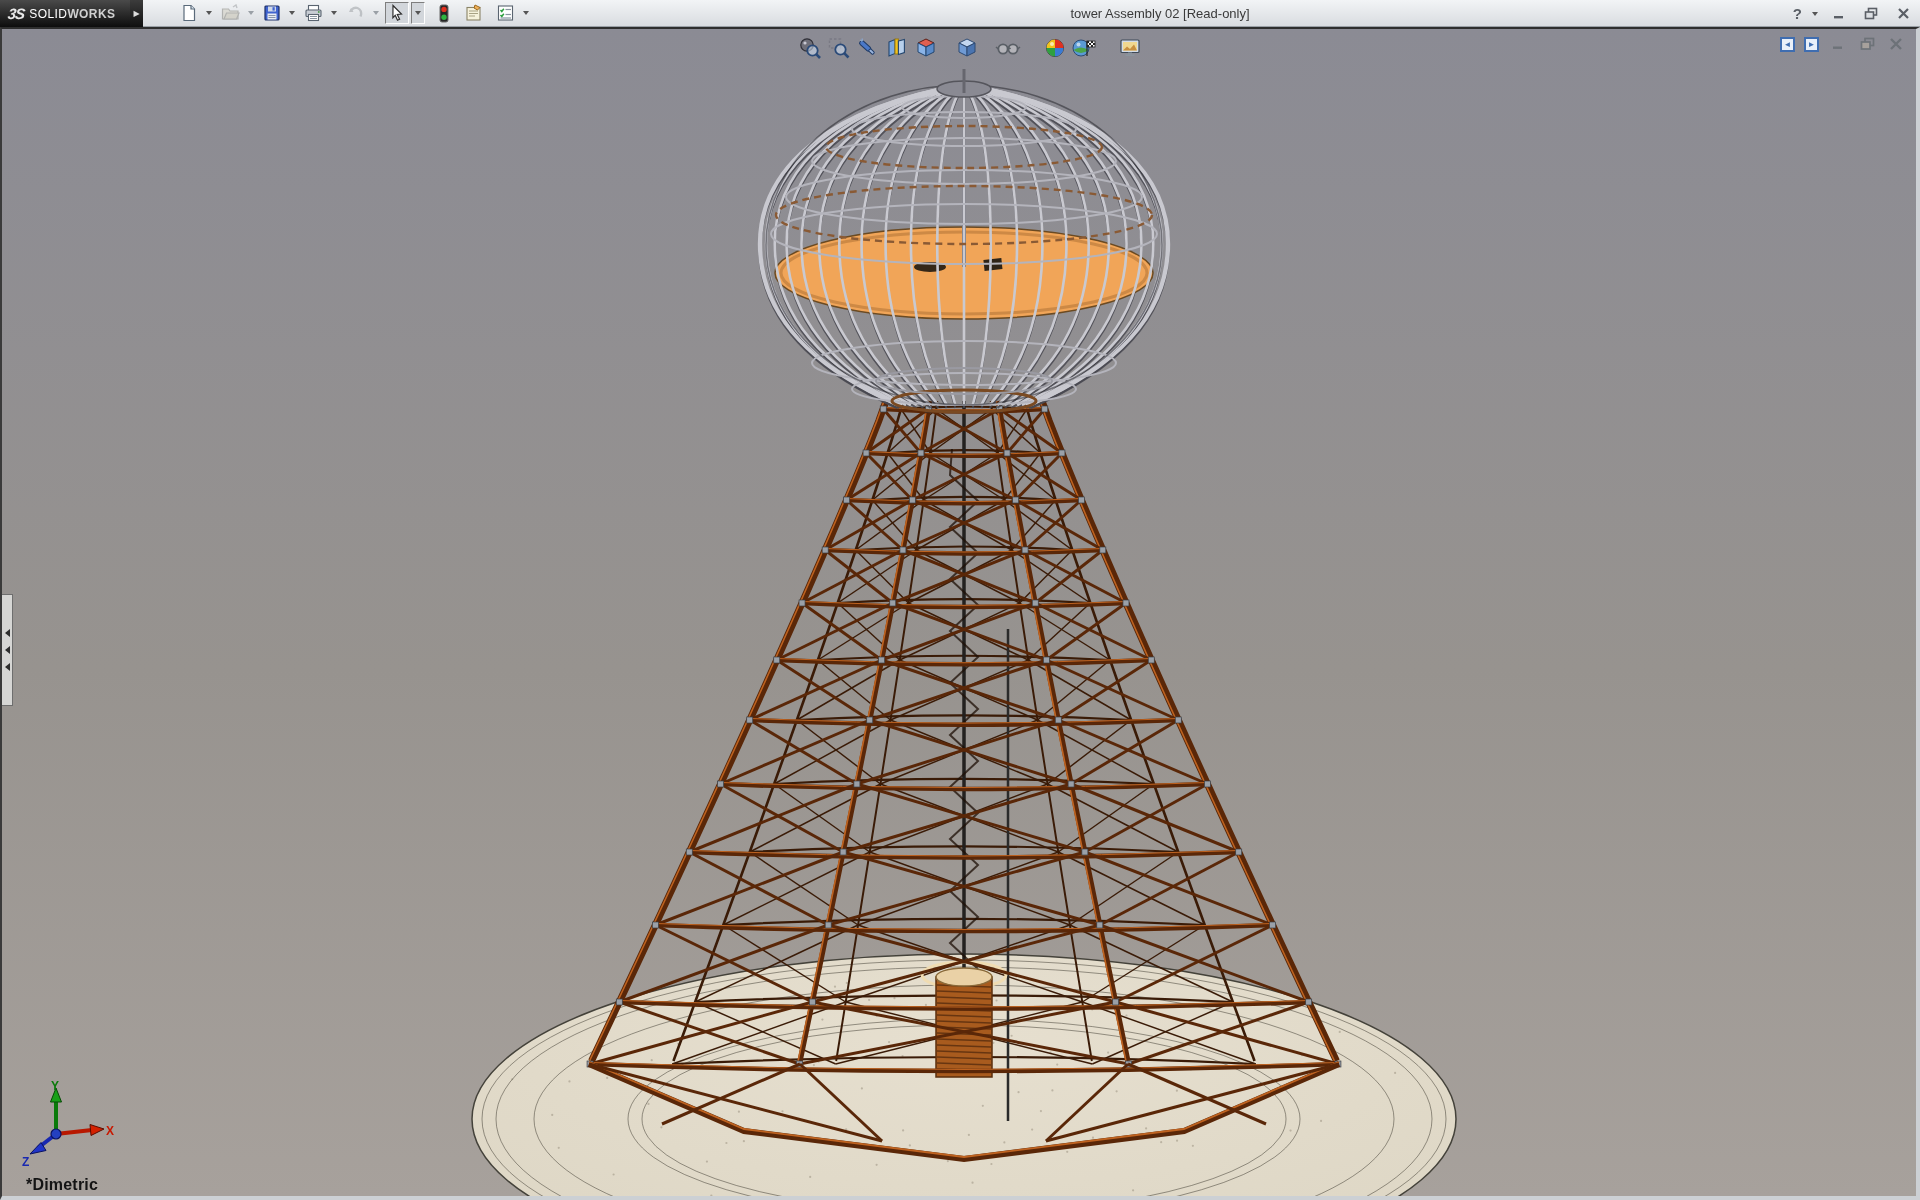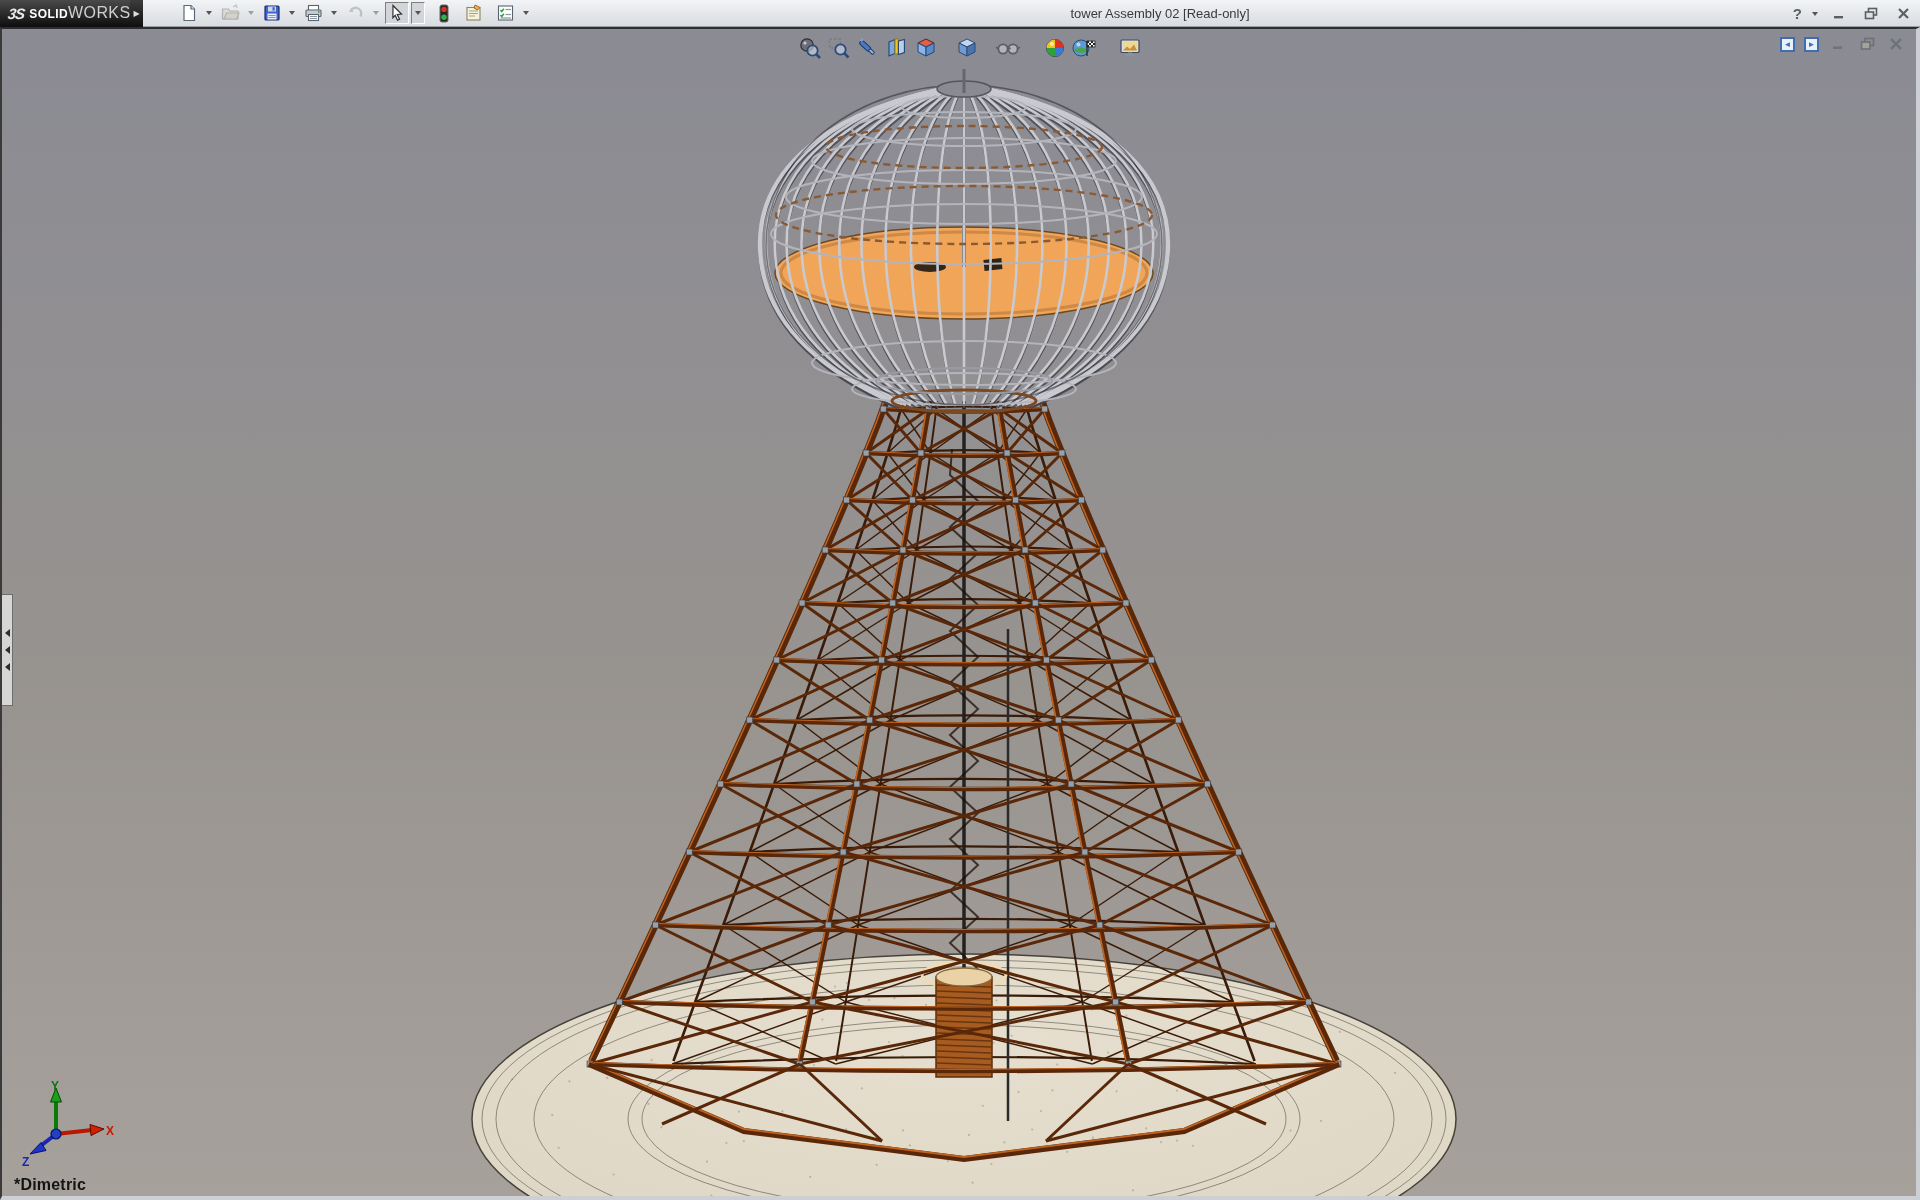--- a/index.html
+++ b/index.html
@@ -8,22 +8,22 @@
 
   
   .titlebar { position:relative; height:27px;
     background:linear-gradient(#f2f4f6,#d9dce0);
     border-bottom:1px solid #9aa0a6; display:flex; align-items:center; }
   .logo-block { height:27px; width:130px; flex:0 0 auto;
     background:linear-gradient(#4a4a4a,#0d0d0d);
     color:#fff; display:flex; align-items:center; padding-left:8px; gap:5px; }
   .logo-mark { font-style:italic; font-weight:bold; font-size:15px; color:#e8e8e8;
     transform:skewX(-8deg); letter-spacing:-1px; }
-  .logo-bold { font-weight:bold; font-size:12px; letter-spacing:.4px;margin-top:40px; }
-  .logo-light { font-weight:normal; font-size:16px; color:#cfcfcf; letter-spacing:.4px; }
+  .logo-bold { font-weight:normal; font-size:12px; letter-spacing:.4px;margin-top:40px; }
+  .logo-light { font-weight:bold; font-size:12px; color:#cfcfcf; letter-spacing:.4px; }
   .logo-tab { width:13px; height:27px; background:linear-gradient(#3c3c3c,#101010);
     color:#ddd; font-size:8px; display:flex; align-items:center; justify-content:center; }
 
   .tb-icons { display:flex; align-items:center; margin-left:34px; gap:2px; }
   .tb-btn { height:22px; display:flex; align-items:center; padding:0 2px; border:1px solid transparent; }
   .tb-btn svg { display:block; }
   .caret { width:0; height:0; border-left:3.5px solid transparent;
     border-right:3.5px solid transparent; border-top:4px solid #555; margin:0 4px 0 3px; }
   .caret.dim { border-top-color:#9aa0a6; }
   .pressed { background:#d2d6db; border:1px solid;
@@ -59,21 +59,21 @@
     display:flex; align-items:center; justify-content:center; font-size:8px; color:#3f6db0; font-weight:bold; }
   .dc { color:#6d7278; display:flex; align-items:center; justify-content:center; width:20px; height:16px; }
 
   
   .panel-tab { position:absolute; left:0; top:565px; width:11px; height:112px;
     background:#d6d6d4; border:1px solid #6e6e6e; border-left:none;
     display:flex; flex-direction:column; align-items:center; justify-content:center; gap:9px; }
   .panel-tab .tri { width:0; height:0; border-top:4px solid transparent;
     border-bottom:4px solid transparent; border-right:5px solid #2e2e2e; }
 
-  .orientation-label { position:absolute; left:12px; bottom:2px; font-size:16px;
+  .orientation-label { position:absolute; left:24px; bottom:2px; font-size:16px;
     font-weight:bold; color:#141414; letter-spacing:.2px; }
   .triad { position:absolute; left:12px; bottom:26px; }
 </style>
 </head>
 <body>
 
 <div class="titlebar">
   <div class="logo-block">
     <span class="logo-mark">3S</span>
     <span><span class="logo-bold">SOLID</span><span class="logo-light">WORKS</span></span>

